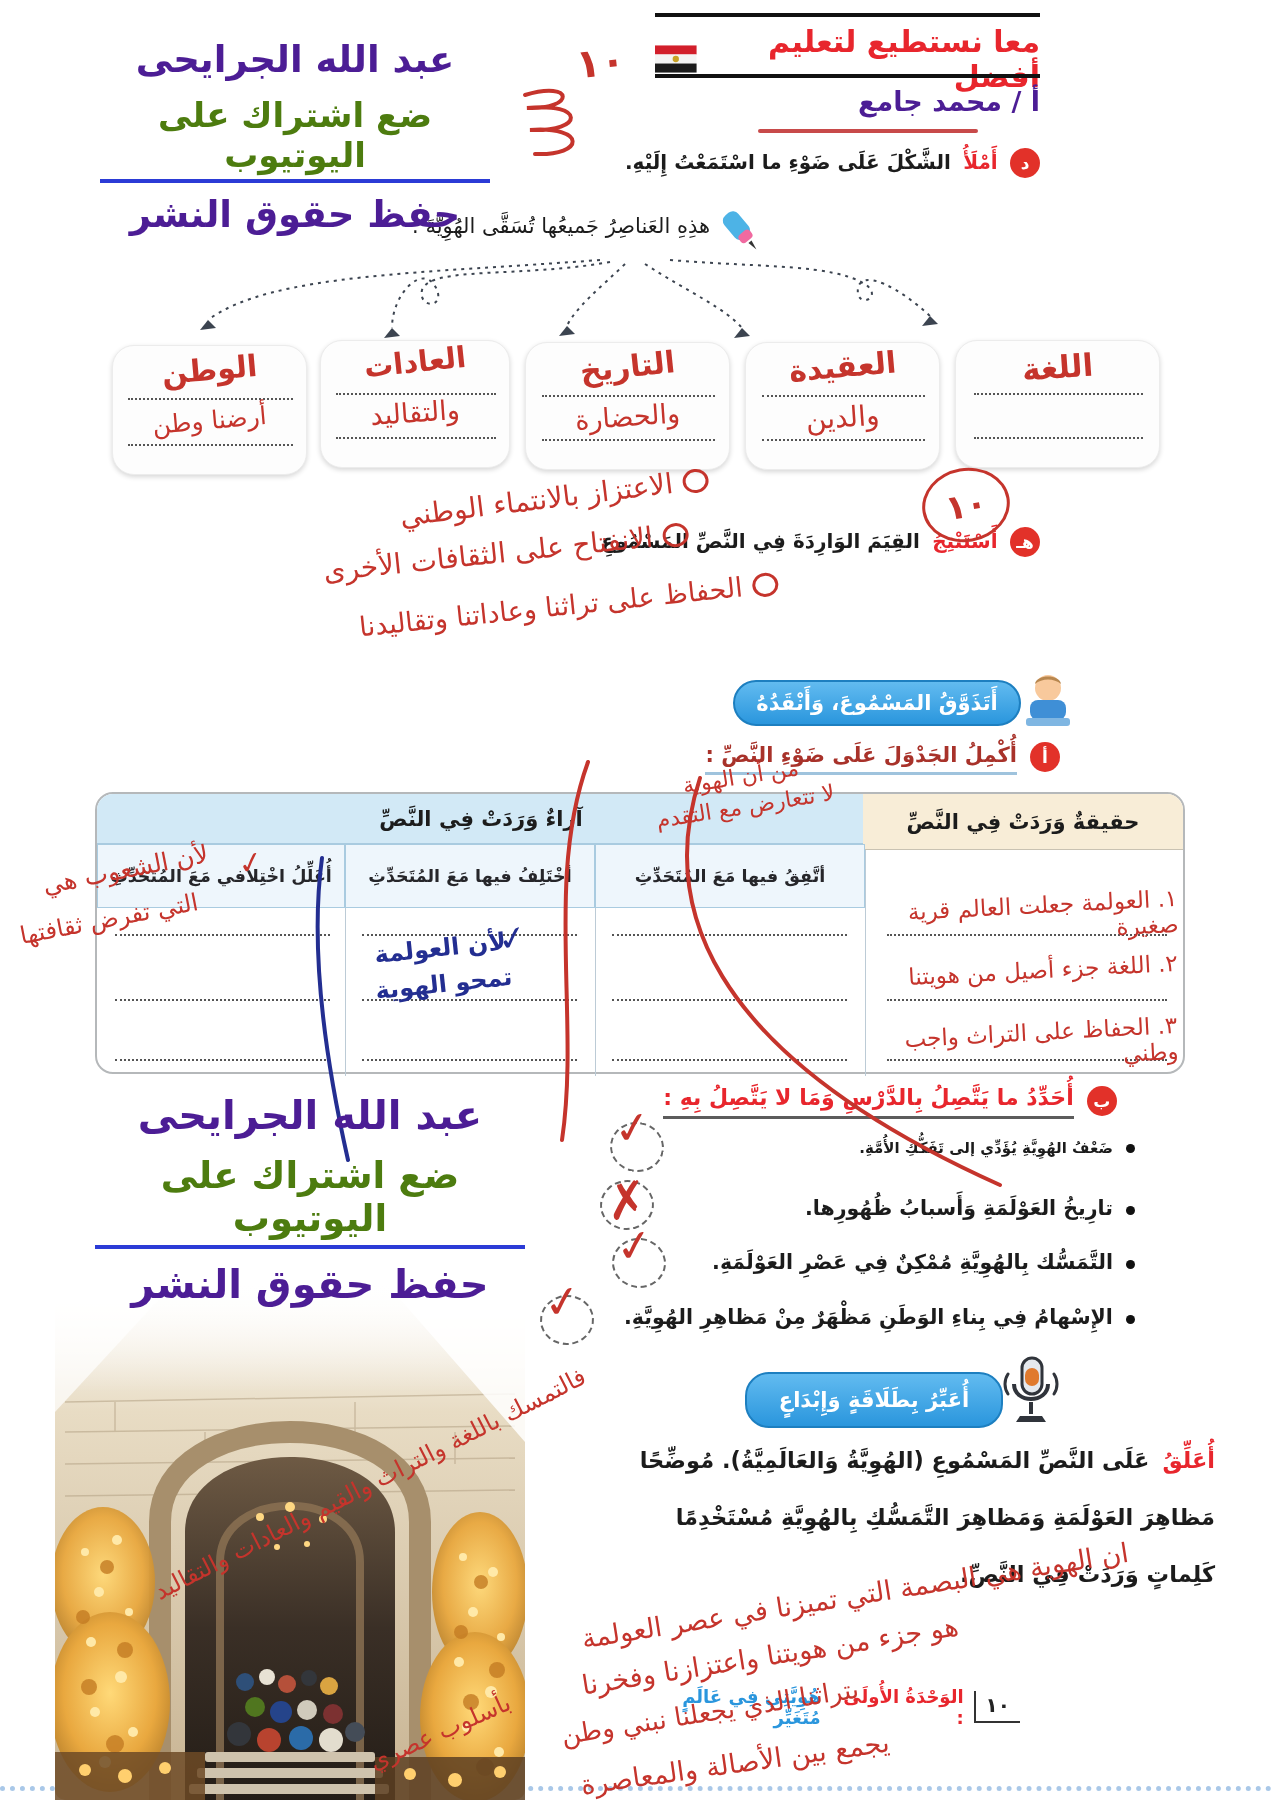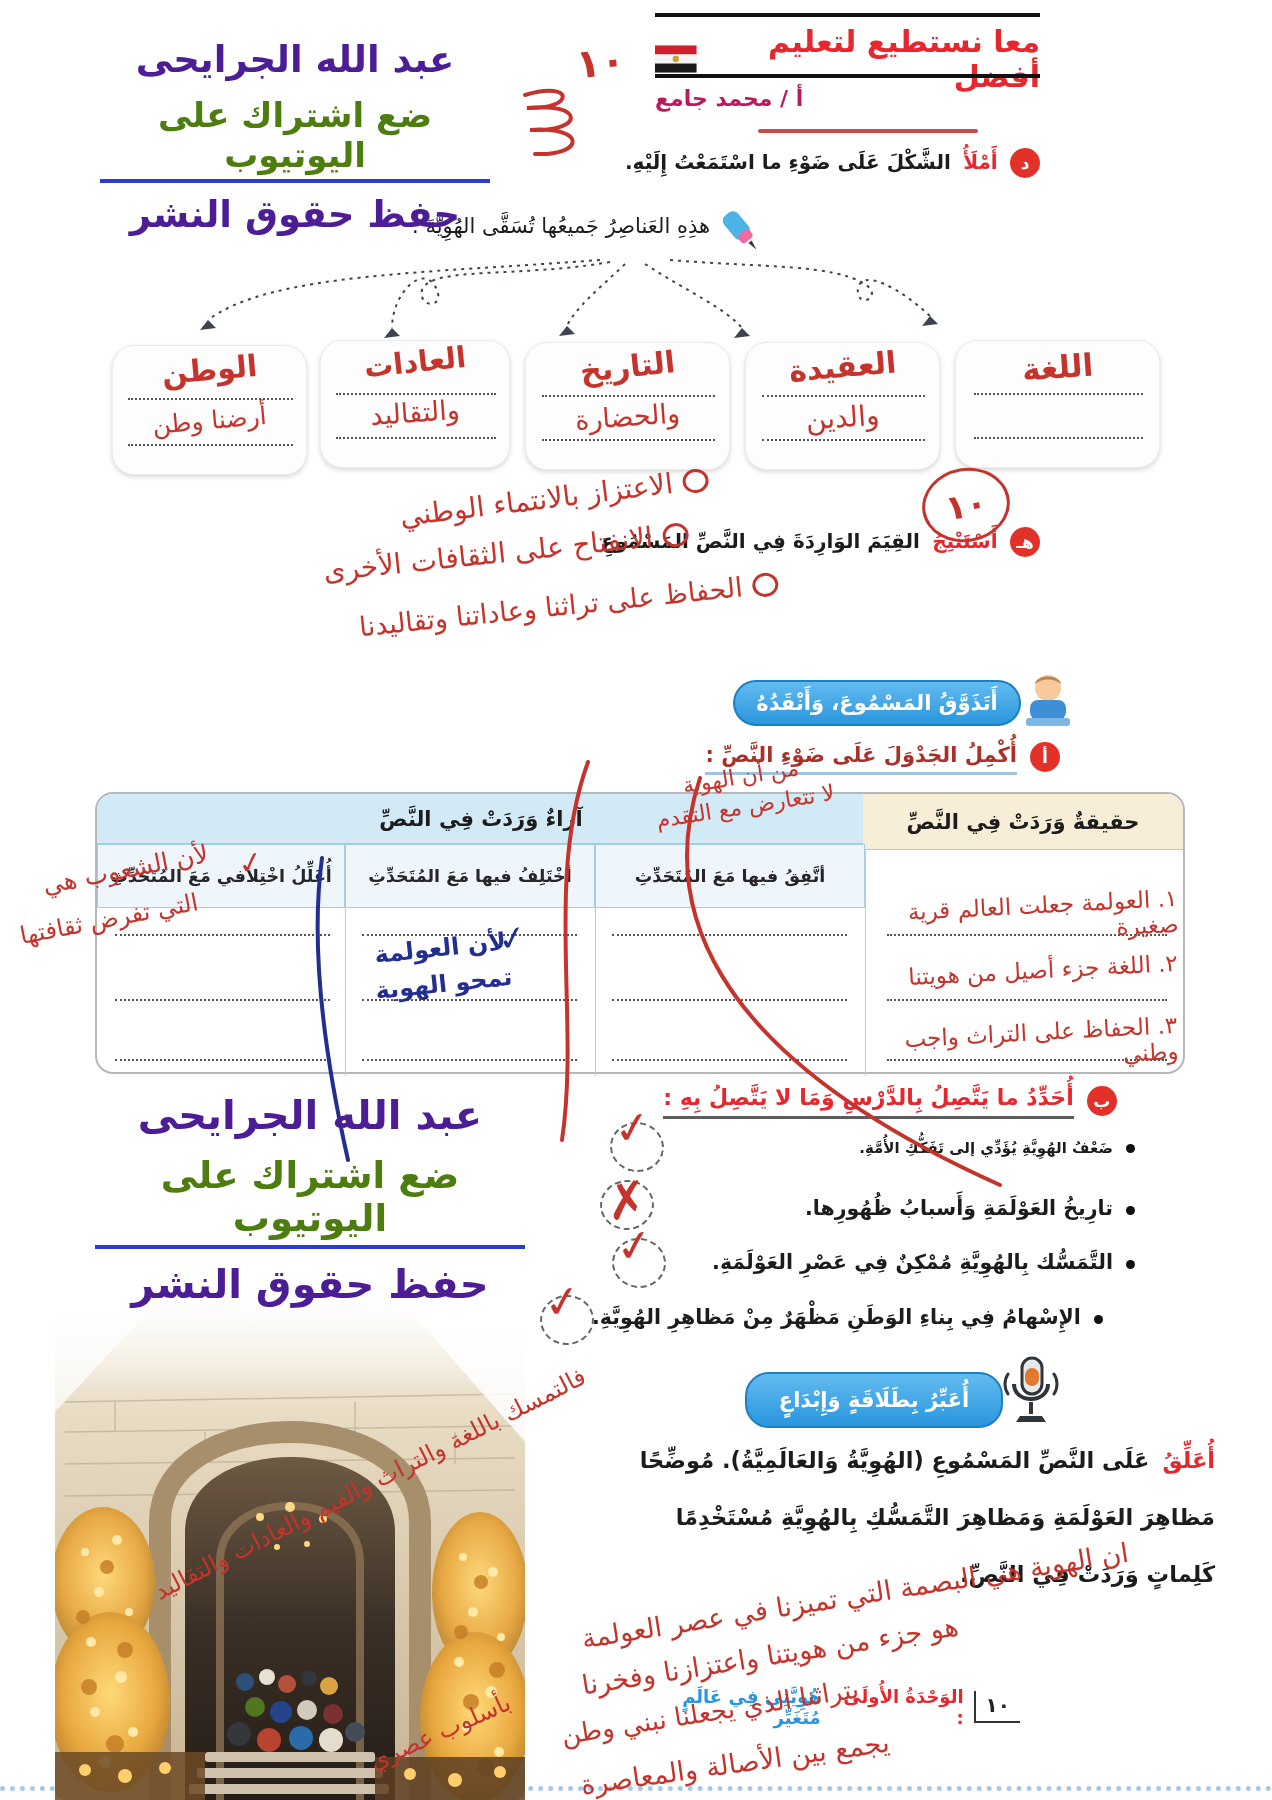--- a/index.html
+++ b/index.html
@@ -48,21 +48,21 @@
 <div class="abs" style="left:655px; top:24px; width:385px; display:flex; align-items:center; justify-content:center; gap:10px;">
   <span class="print-red" style="font-size:30px;">معا نستطيع لتعليم أفضل</span>
   <svg width="46" height="30" viewBox="0 0 46 30">
     <rect x="0" y="0" width="46" height="10" fill="#d21f2b"></rect>
     <rect x="0" y="10" width="46" height="10" fill="#f4f4f4"></rect>
     <rect x="0" y="20" width="46" height="10" fill="#1b1b1b"></rect>
     <circle cx="23" cy="15" r="3.5" fill="#c9a227"></circle>
   </svg>
 </div>
 <div class="abs" style="left:655px; top:74px; width:385px; height:4px; background:#111;"></div>
-<div class="abs" style="left:655px; top:86px; width:385px; text-align:left; font-size:22px; font-weight:700; color:#be185d;">أ / محمد جامع</div>
+<div class="abs" style="left:655px; top:86px; width:385px; text-align:right; font-size:27px; font-weight:700; color:#4c1d95;">أ / محمد جامع</div>
 <div class="abs" style="left:758px; top:129px; width:220px; height:4px; background:#c84a4a; border-radius:2px;"></div>
 
 <div class="abs" style="left:560px; top:148px; width:480px; text-align:right; font-size:20px;">
   <span class="badge">د</span>
   <span class="print-red" style="margin-right:6px;">أَمْلَأُ</span>
   <span class="print" style="margin-right:6px;margin-left:28px;">الشَّكْلَ عَلَى ضَوْءِ ما اسْتَمَعْتُ إِلَيْهِ.</span>
 </div>
 
 <svg class="abs" style="left:712px; top:203px;" width="58" height="56" viewBox="0 0 58 56">
   <g transform="rotate(-40 29 28)">
@@ -248,21 +248,21 @@
 <div class="mark-circle" style="left:600px; top:1180px; transform:rotate(-6deg);"></div>
 <div class="mark-glyph" style="left:606px; top:1172px; font-size:50px;">✗</div>
 
 <div class="abs" style="left:620px; top:1250px; width:515px; text-align:right;">
   <span style="display:inline-block; width:9px; height:9px; background:#111; border-radius:50%; margin-left:8px; vertical-align:middle;"></span>
   <span class="print" style="font-size:20.5px;">التَّمَسُّك بِالهُوِيَّةِ مُمْكِنٌ فِي عَصْرِ العَوْلَمَةِ.</span>
 </div>
 <div class="mark-circle" style="left:612px; top:1238px; transform:rotate(5deg);"></div>
 <div class="mark-glyph" style="left:616px; top:1220px;">✓</div>
 
-<div class="abs" style="left:580px; top:1305px; width:535px; text-align:center;">
+<div class="abs" style="left:600px; top:1305px; width:535px; text-align:right;">
   <span style="display:inline-block; width:9px; height:9px; background:#111; border-radius:50%; margin-left:8px; vertical-align:middle;"></span>
   <span class="print" style="font-size:20.5px;">الإِسْهامُ فِي بِناءِ الوَطَنِ مَظْهَرٌ مِنْ مَظاهِرِ الهُوِيَّةِ.</span>
 </div>
 <div class="mark-circle" style="left:540px; top:1295px; transform:rotate(-4deg);"></div>
 <div class="mark-glyph" style="left:544px; top:1276px;">✓</div>
 
 <div class="abs" style="left:95px; top:1092px; width:430px; text-align:center; z-index:6;">
   <div class="wm-red" style="font-size:40px;">عبد الله الجرايحى</div>
   <div class="wm-blue" style="font-size:37px; margin-top:16px; display:inline-block; border-bottom:4px solid #2b3bd6; padding-bottom:5px;">ضع اشتراك على اليوتيوب</div>
   <div class="wm-red" style="font-size:40px; margin-top:12px;">حفظ حقوق النشر</div>

